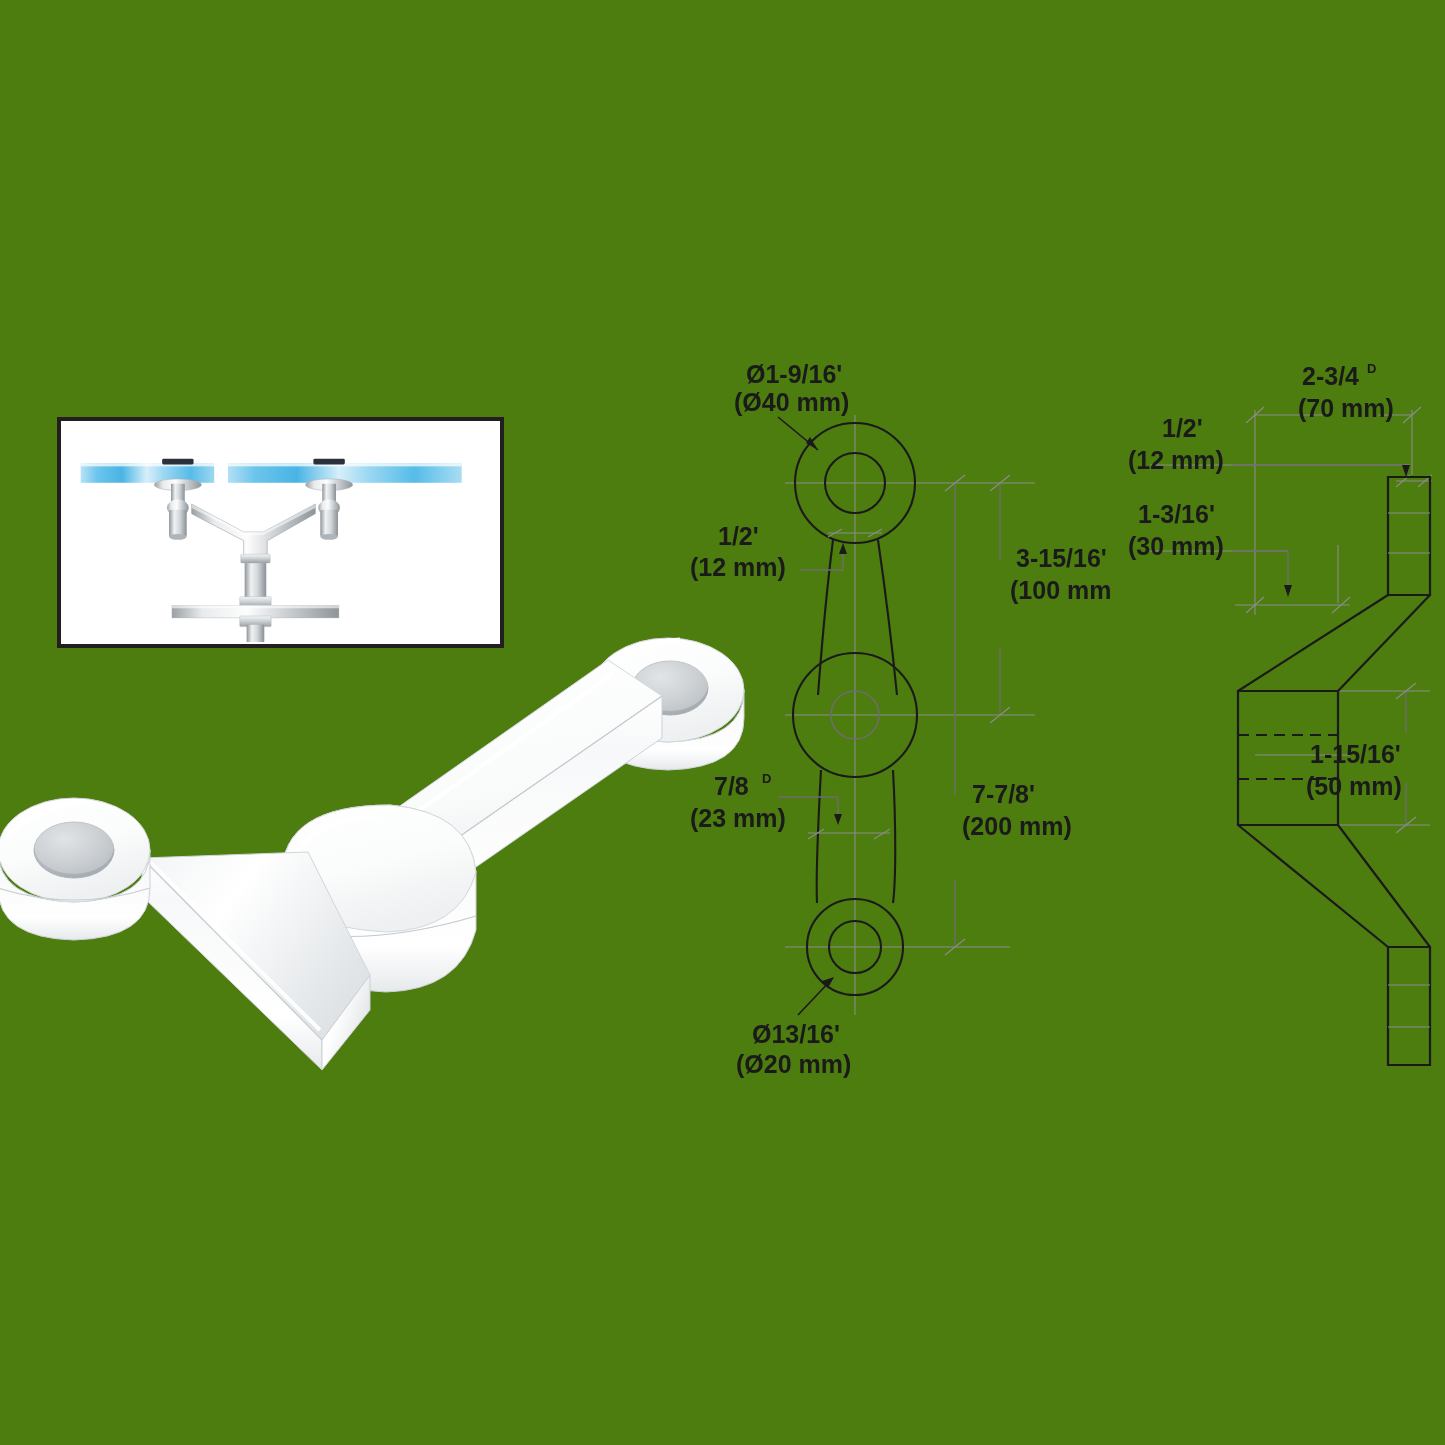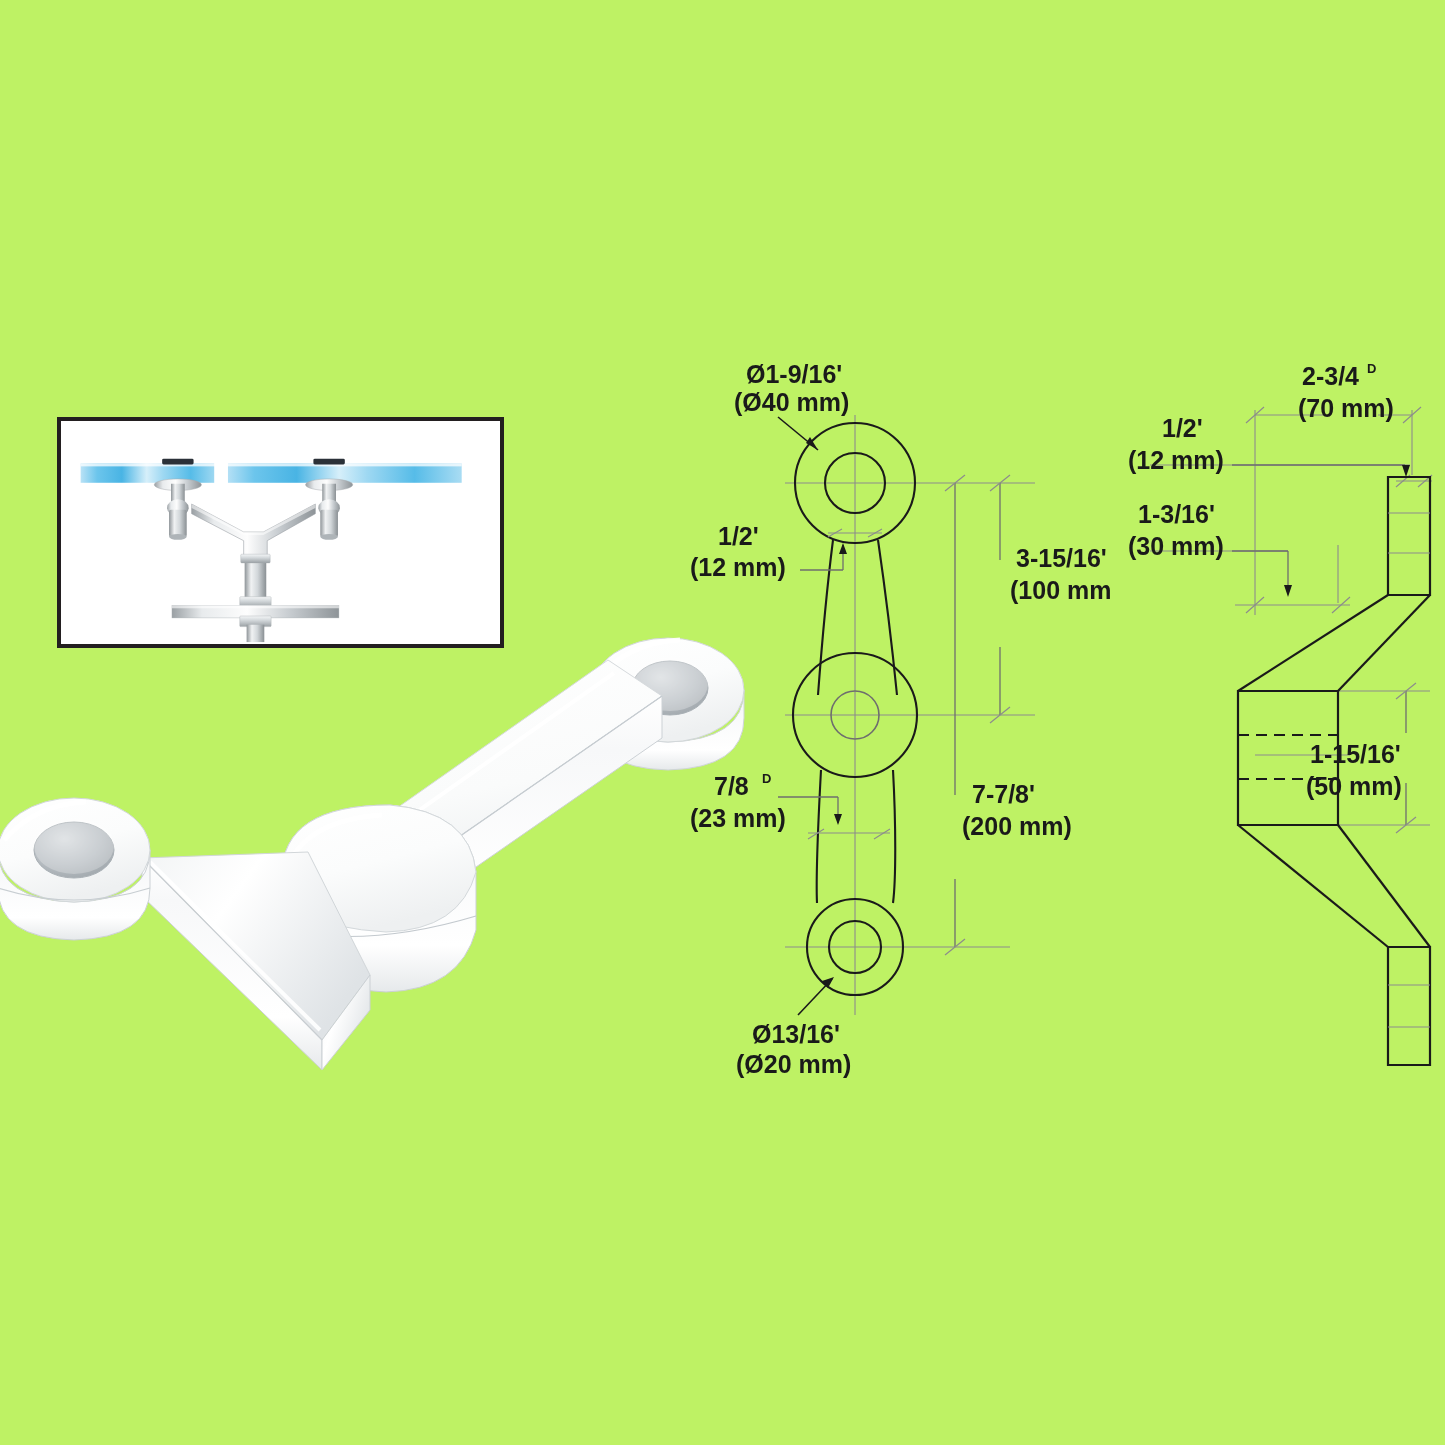--- a/index.html
+++ b/index.html
@@ -12,21 +12,21 @@
     height: 1445px;
     position: relative;
     font-family: "Liberation Sans", sans-serif;
     overflow: hidden;
   }
   #stage {
     position: absolute;
     left: 0; top: 0;
     width: 1445px;
     height: 1445px;
-    background: #bef264;
+    background: #4d7c0f;
   }
 
   
   #inset-photo {
     position: absolute;
     left: 57px;
     top: 417px;
     width: 447px;
     height: 231px;
     background: #ffffff;

